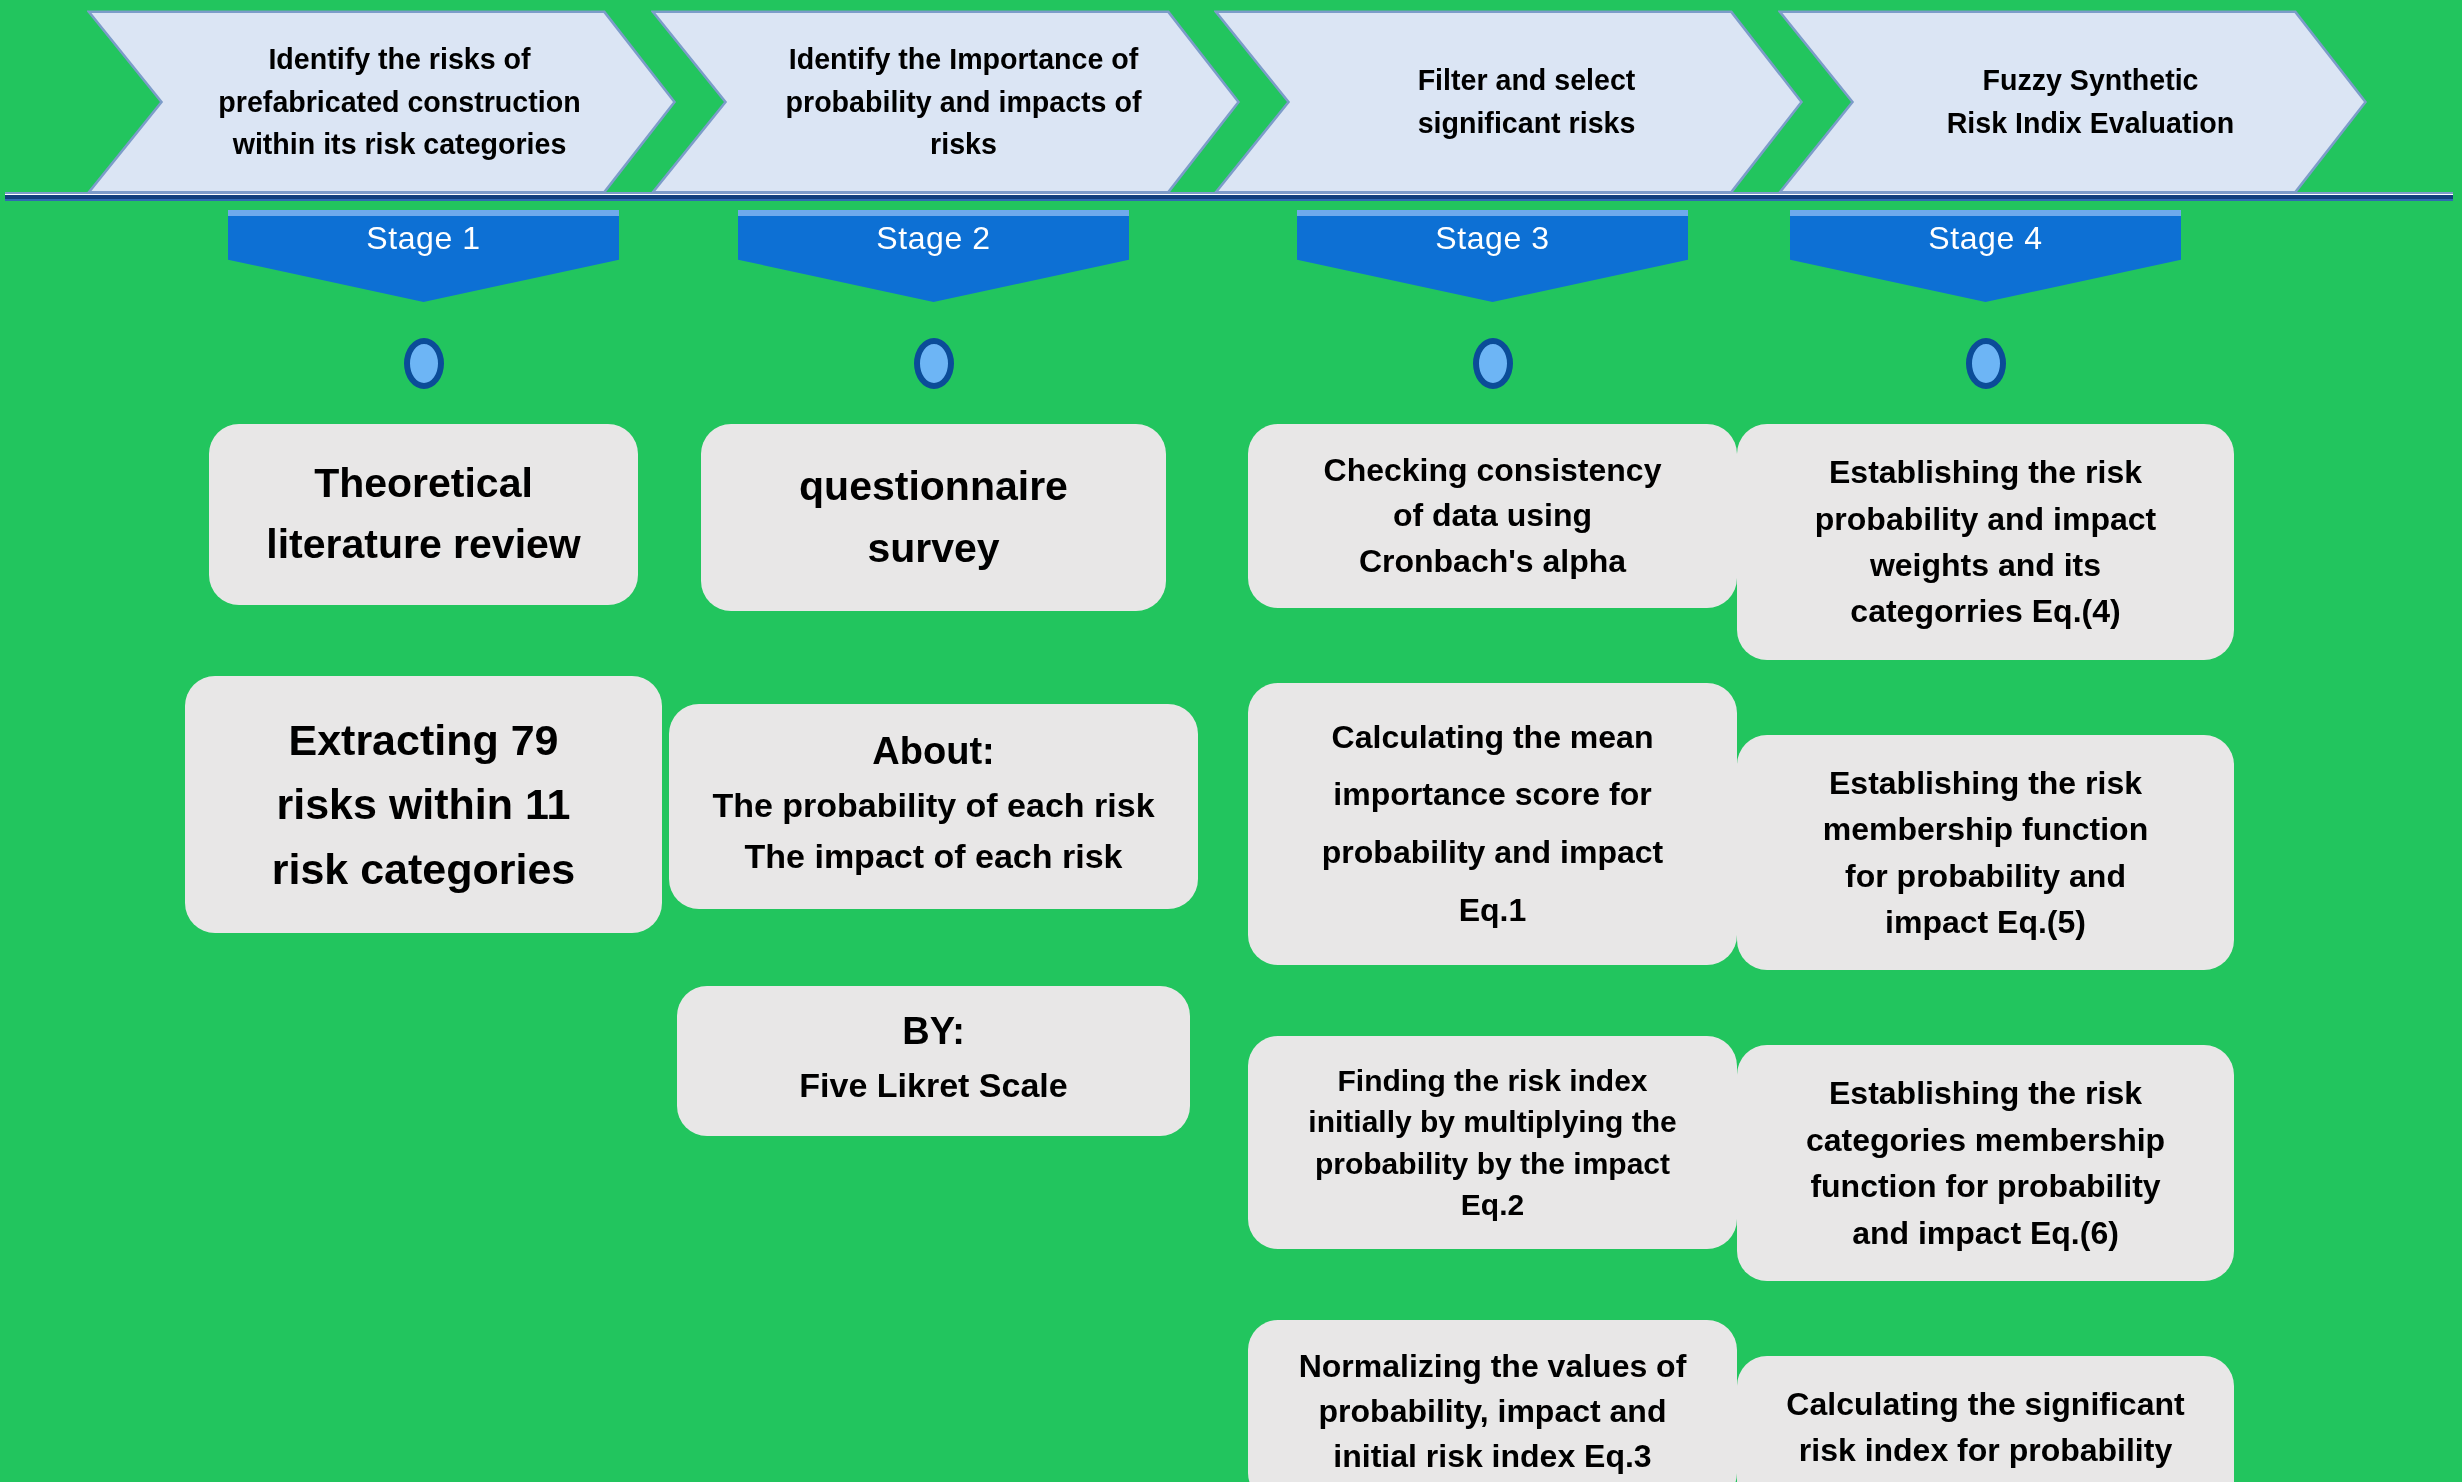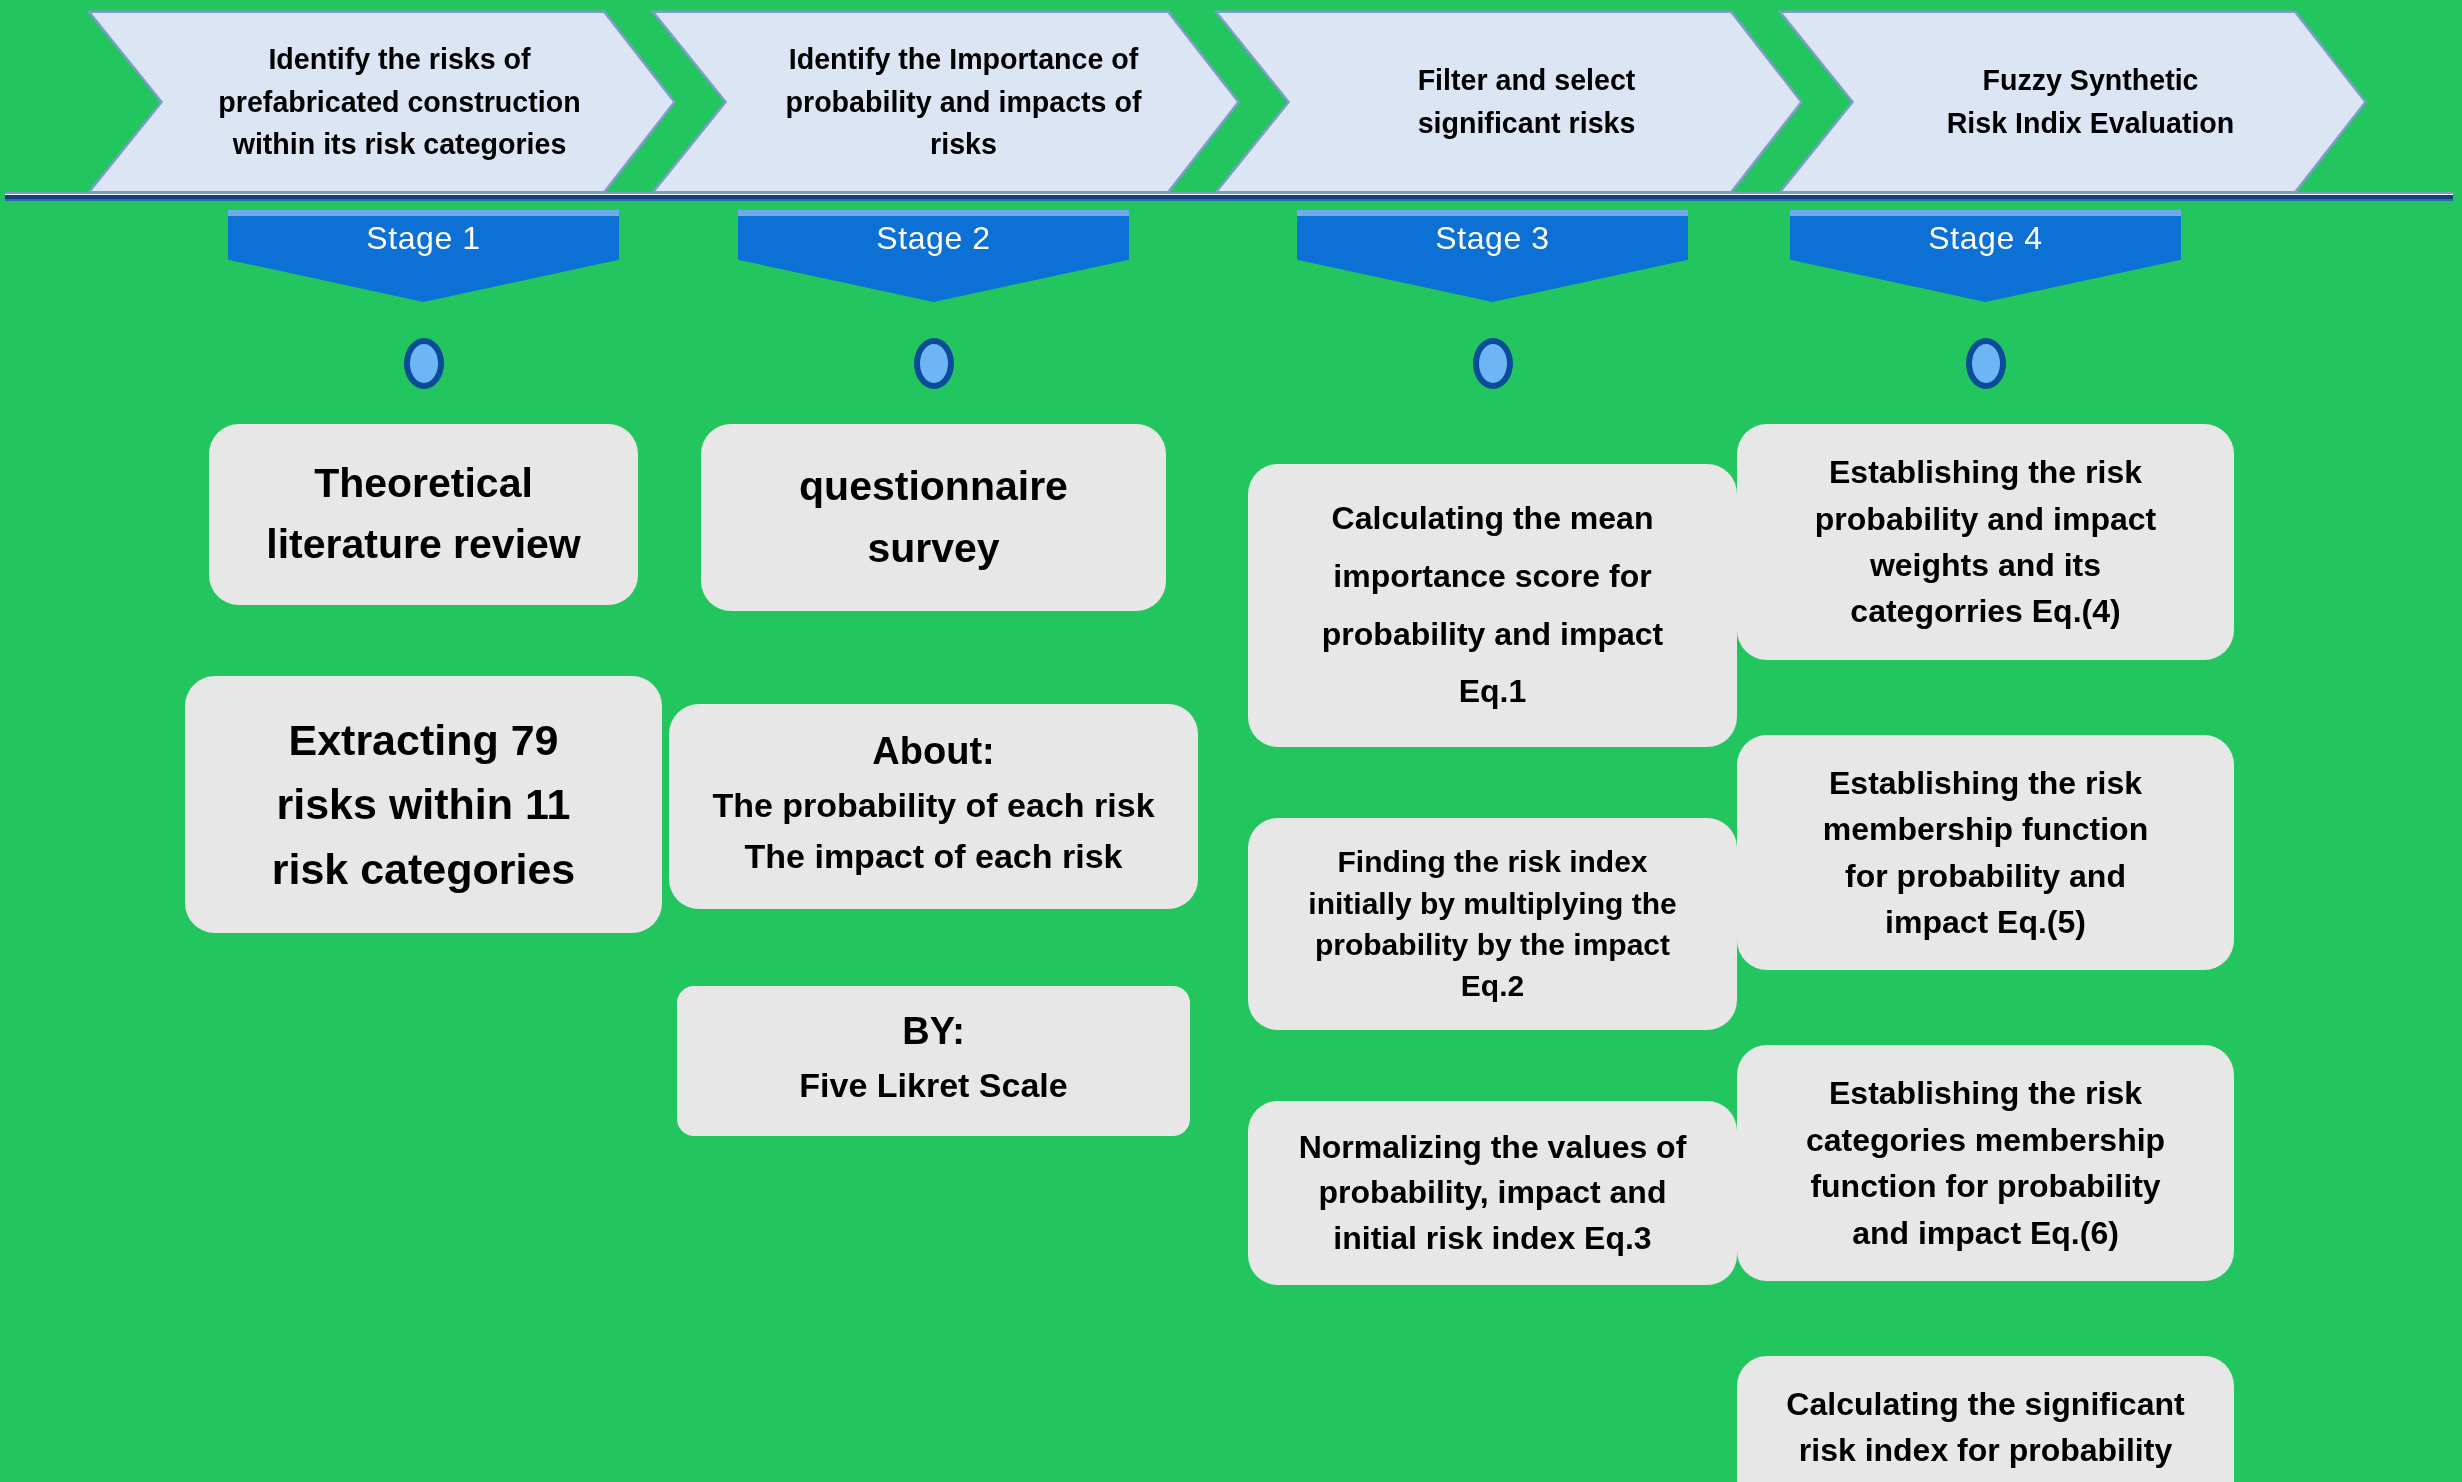--- a/index.html
+++ b/index.html
@@ -53,21 +53,21 @@
     width:100%;box-sizing:border-box;
     text-align:center;font-weight:bold;
     margin-top:31px;z-index:1;
   }
   .box.first{margin-top:-5px;}
   .col1 .box{font-size:41px;line-height:1.5;padding:28.6px 6.2px;}
   .col1 .b2{font-size:43px;padding:32px 6.2px;}
   .col1 .b1{width:90%;}
   .col2 .b1{width:88%;font-size:41px;line-height:1.5;padding:32px 6.2px;}
   .col2 .b2{margin-top:53px;padding:18.6px 6.2px 27px;}
-  .col2 .b3{margin-top:37px;width:97%;padding:17.4px 6.2px 25px;border-radius:17px;}
+  .col2 .b3{margin-top:37px;width:97%;padding:17.4px 6.2px 25px;}
   .box-heading{font-size:38px;line-height:1.5;}
   .box-lines{font-size:34px;line-height:1.5;}
   .col3 .box{font-size:32px;line-height:1.42;padding:23.6px 7.5px;}
   .col3 .b2{line-height:1.8;padding:26px 7.5px;margin-top:35px;}
   .col3 .b3{font-size:30px;line-height:1.38;}
   .col4 .box{font-size:32px;line-height:1.45;padding:25px 8.7px;margin-top:35px;}
   .col4 .b1{margin-top:-5px;}
   .col4 .b5{padding:46px 8.7px;margin-top:59px;}
 </style>
 </head>
@@ -125,20 +125,21 @@
       <div class="box-heading">BY:</div>
       <div class="box-lines">Five Likret Scale</div>
     </div>
   </div>
 
   <div class="stage-col col3">
     <div class="stage-banner">
       <span>Stage 3</span>
     </div>
     <div class="stage-circle"></div>
+    <div class="box b1 first">Checking consistency<br>of data using<br>Cronbach's alpha</div>
     <div class="box b2">Calculating the mean<br>importance score  for<br>probability and impact<br>Eq.1</div>
     <div class="box b3">Finding the risk index<br>initially by multiplying the<br>probability by the impact<br>Eq.2</div>
     <div class="box b4">Normalizing the values of<br>probability, impact and<br>initial risk index Eq.3</div>
   </div>
 
   <div class="stage-col col4">
     <div class="stage-banner">
       <span>Stage 4</span>
     </div>
     <div class="stage-circle"></div>

